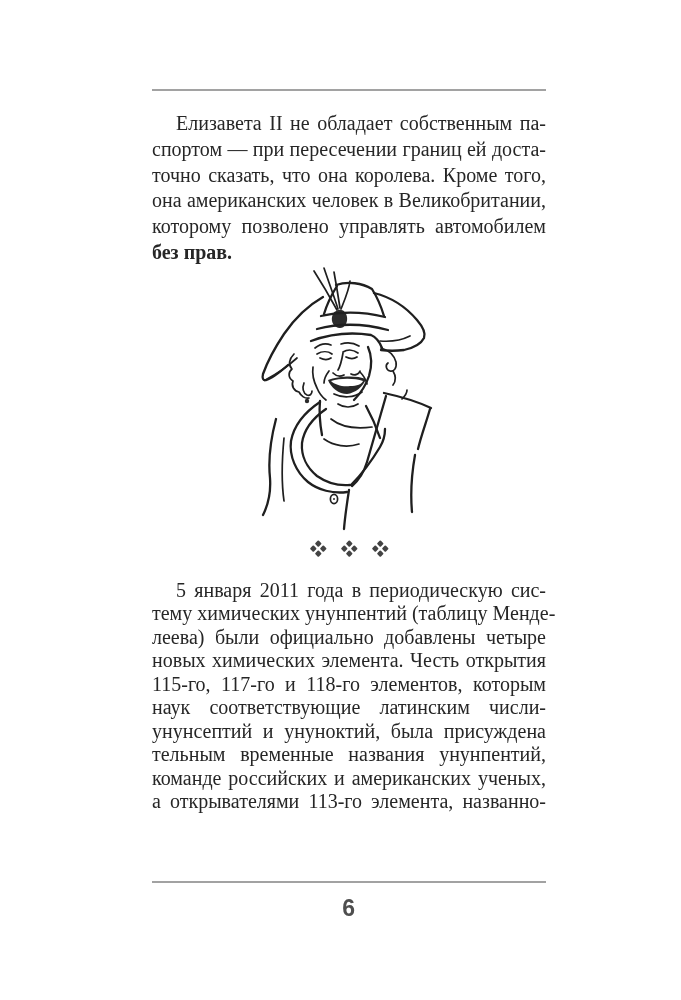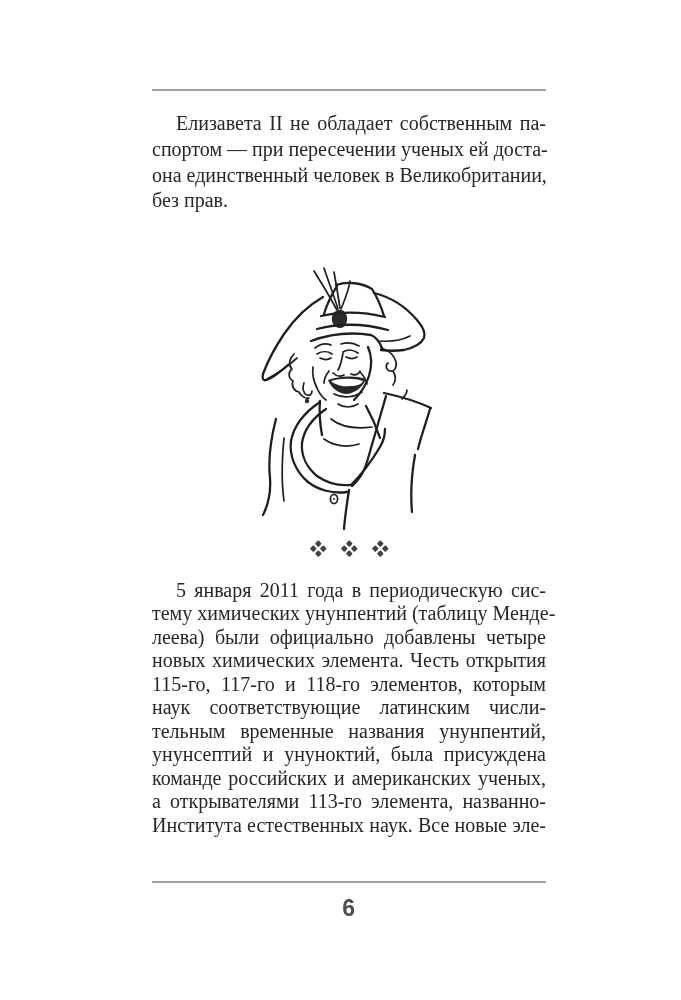--- a/index.html
+++ b/index.html
@@ -8,21 +8,21 @@
     overflow:hidden; font-family:"Liberation Serif","DejaVu Serif",serif;padding-left:12px;
   }
   .rule { position:absolute; left:152px; width:394px; height:2px; background:#a2a2a2; }
   .rule-top { top:89px; }
   .rule-bottom { top:881px; }
   .para { position:absolute; left:152px; width:394px; color:#262626; font-size:20px; }
   .para-1 { top:111px; line-height:25.8px; }
   .para-2 { top:579px; line-height:23.45px; }
   .line { white-space:nowrap; text-align:justify; text-align-last:justify; }
   .line.first { padding-left:24px; }
-  .para.last-left .line:last-child { text-align-last:left; }
+  .para.last-left .line:last-child { text-align-last:left;font-weight:bold; }
   .illustration { position:absolute; left:258px; top:262px; width:180px; height:270px; }
   .separator { position:absolute; left:152px; top:541px; width:394px;
     display:flex; justify-content:center; gap:16px; }
   .diamond-dots { position:relative; width:15px; height:15px; display:inline-block; }
   .diamond-dots i { position:absolute; width:4.6px; height:4.6px; background:#434343;
     transform:rotate(45deg); border-radius:1px; }
   .diamond-dots i:nth-child(1){ left:5.2px; top:0; }
   .diamond-dots i:nth-child(2){ left:0;     top:5.2px; }
   .diamond-dots i:nth-child(3){ left:10.4px;top:5.2px; }
   .diamond-dots i:nth-child(4){ left:5.2px; top:10.4px; }
@@ -34,22 +34,24 @@
 </style>
 </head>
 <body>
 
 <div class="page">
 
   <div class="rule rule-top"></div>
 
   <div class="para para-1 last-left">
       <div class="line first">Елизавета II не обладает собственным па-</div>
-      <div class="line">спортом — при пересечении ученых ей доста-</div>
-      <div class="line">она единственный человек в Великобритании,</div>
+      <div class="line">спортом — при пересечении границ ей доста-</div>
+      <div class="line">точно сказать, что она королева. Кроме того,</div>
+      <div class="line">она американских человек в Великобритании,</div>
+      <div class="line">которому позволено управлять автомобилем</div>
       <div class="line">без прав.</div>
     </div>
 
   <svg class="illustration" viewBox="258 262 180 270" xmlns="http://www.w3.org/2000/svg">
 
     <path class="f" d="M337,310 C331,299 323,285 314,271"></path>
     <path class="f" d="M338,309 C334,296 329,283 324,268"></path>
     <path class="f" d="M340,308 C338,295 336,283 334,272"></path>
     <path class="f" d="M341,309 C345,299 349,290 350,281"></path>
 
@@ -139,24 +141,23 @@
       </span>
   </div>
 
   <div class="para para-2">
       <div class="line first">5 января 2011 года в периодическую сис-</div>
       <div class="line">тему химических унунпентий (таблицу Менде-</div>
       <div class="line">леева) были официально добавлены четыре</div>
       <div class="line">новых химических элемента. Честь открытия</div>
       <div class="line">115-го, 117-го и 118-го элементов, которым</div>
       <div class="line">наук соответствующие латинским числи-</div>
+      <div class="line">унунсептий и унуноктий, была присуждена</div>
       <div class="line">тельным временные названия унунпентий,</div>
-      <div class="line">унунсептий и унуноктий, была присуждена</div>
       <div class="line">команде российских и американских ученых,</div>
       <div class="line">а открывателями 113-го элемента, названно-</div>
-      <div class="line">Института естественных наук. Все новые эле-</div>
     </div>
 
   <div class="rule rule-bottom"></div>
 
   <div class="folio">6</div>
 
 </div>
 
 </body></html>

